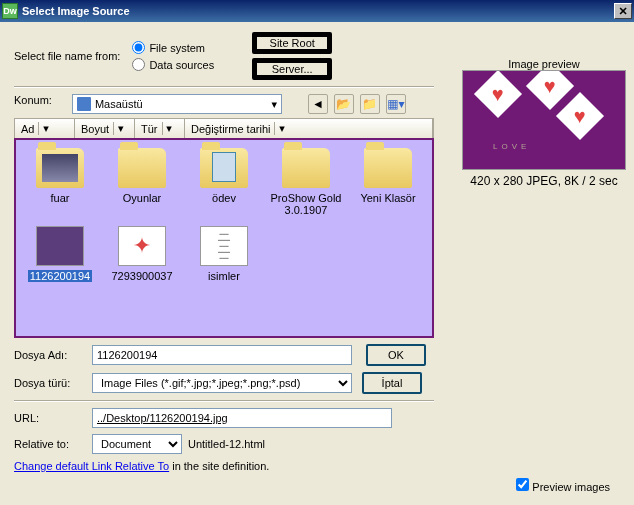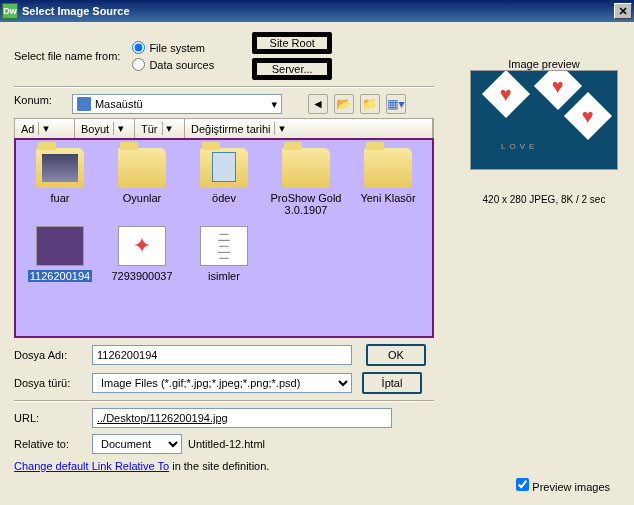--- a/index.html
+++ b/index.html
@@ -30,24 +30,24 @@
 .folder{width:48px;height:40px;background:linear-gradient(#f9e8a0,#e8c860);border-radius:2px 6px 2px 2px;position:relative}
 .folder:before{content:"";position:absolute;top:-6px;left:2px;width:18px;height:8px;background:#f0d878;border-radius:2px 2px 0 0}
 .thumb{width:48px;height:40px;background:#fff;border:1px solid #999;display:flex;align-items:center;justify-content:center;overflow:hidden}
 .sel-label{background:#316ac5;color:#fff;padding:0 2px}
 .formrow{display:flex;align-items:center;gap:6px;margin:6px 0}
 .formrow .lbl{width:72px}
 .formrow input,.formrow select{flex:1;max-width:260px}
 .actbtn{width:60px;height:22px;background:#ece9d8;border:2px solid #0c4a6e;border-radius:2px;cursor:pointer}
 .preview{position:absolute;right:10px;top:58px;width:160px;display:flex;flex-direction:column;align-items:center}
 .preview .ptitle{}
-.preview .pimg{width:148px;height:100px;border:1px solid #999;background:#0c4a6e;position:relative;overflow:hidden}
+.preview .pimg{width:164px;height:100px;border:1px solid #999;background:#701a75;position:relative;overflow:hidden}
 .preview .hb{position:absolute;width:34px;height:34px;background:#fff;transform:rotate(45deg);display:flex;align-items:center;justify-content:center}
 .preview .hb:after{content:"♥";color:#e04040;font-size:20px;transform:rotate(-45deg)}
-.preview .pinfo{margin-top:24px;font-size:10px}
+.preview .pinfo{margin-top:4px;font-size:12px}
 .link{color:#0000ee;text-decoration:underline;cursor:pointer}
 .bottom{display:flex;justify-content:flex-end;align-items:center;gap:4px;margin-top:0;padding-right:10px}
 .main-left{width:420px}
 </style>
 </head>
 <body>
 
 <div class="titlebar">
   <div class="dw">Dw</div>
   <div class="title">Select Image Source</div>

